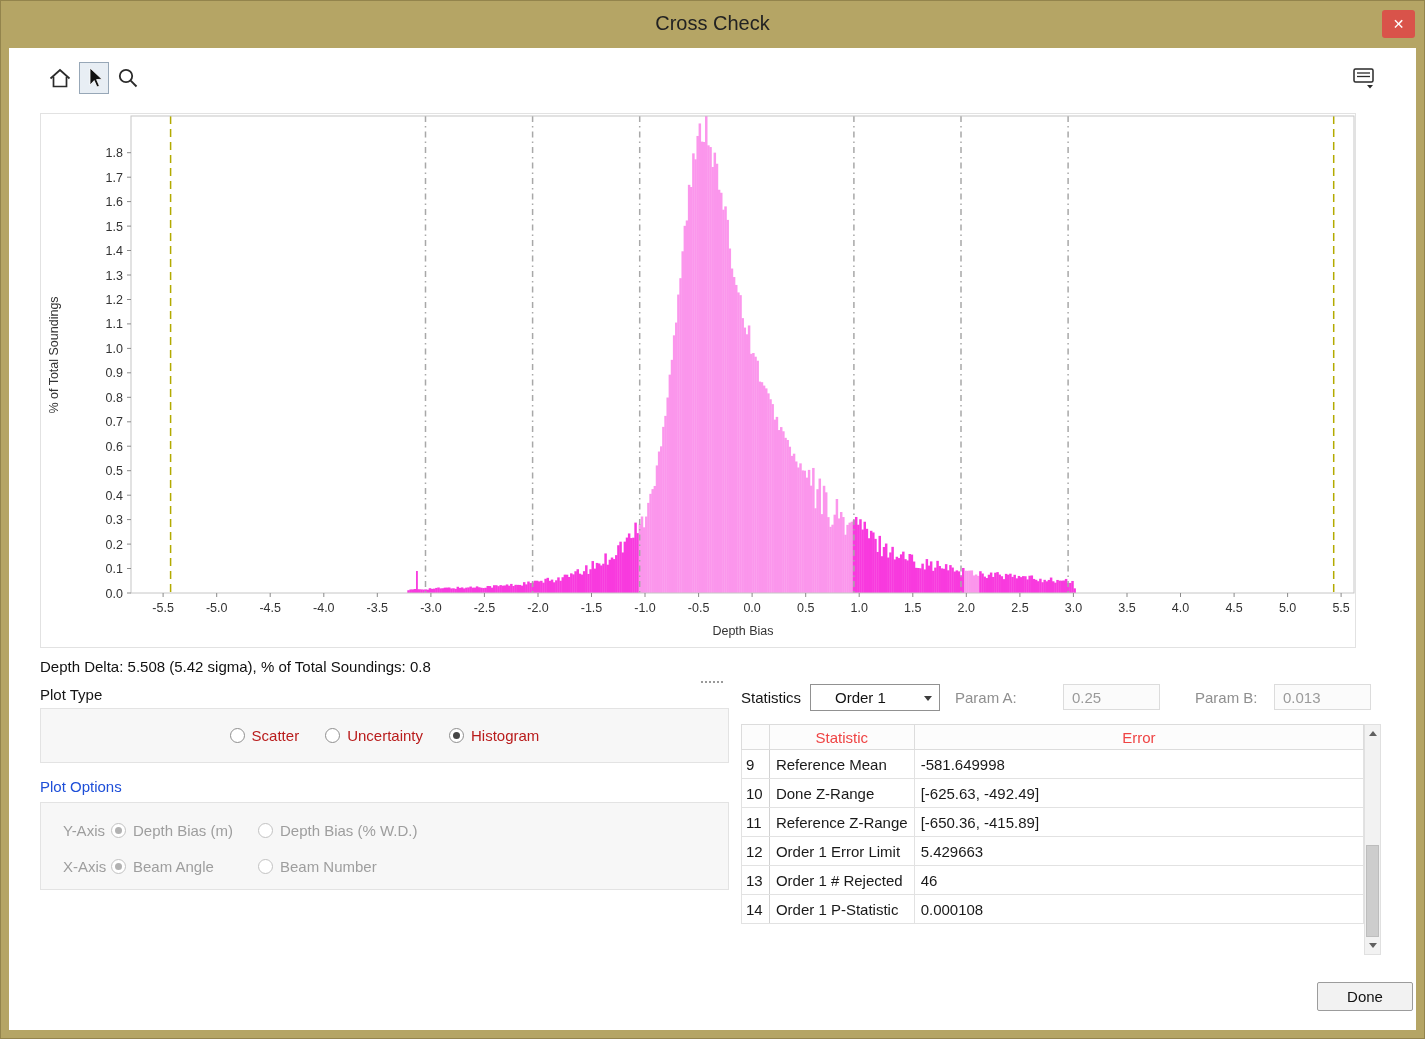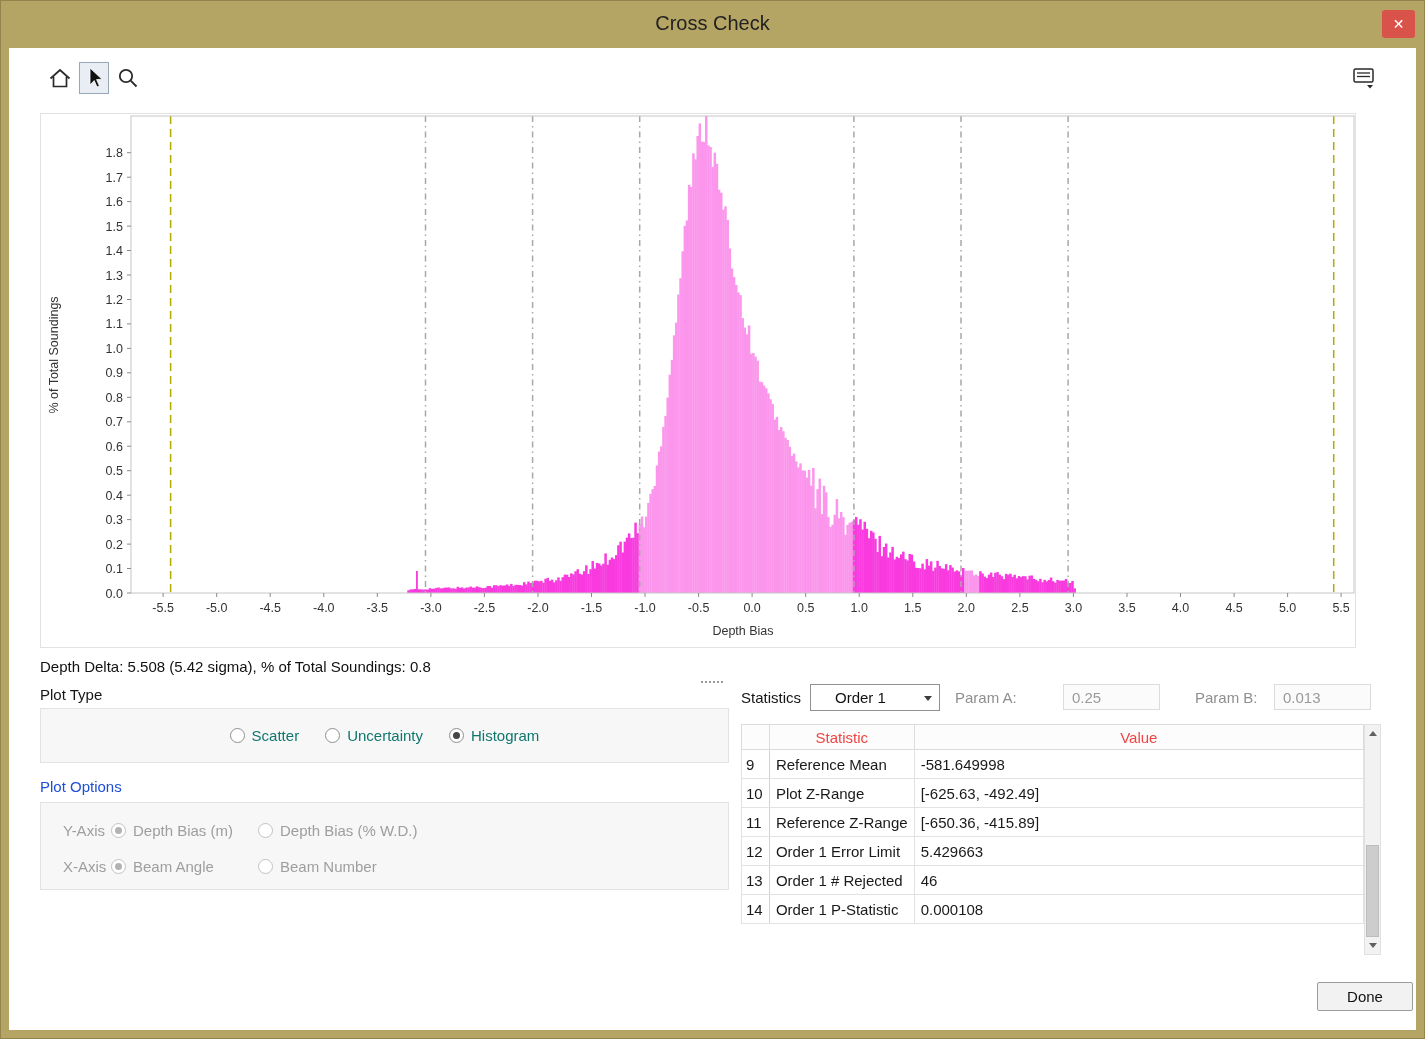--- a/index.html
+++ b/index.html
@@ -28,21 +28,21 @@
 
   .group-label { position:absolute; font-size:15px; color:#151515; }
   .group-label.disabled { color:#1d4ed8; }
   .groupbox { position:absolute; border:1px solid #e3e3e3; background:#f7f7f7; }
   .pt-box { left:31px; top:660px; width:689px; height:55px; display:flex; align-items:center; justify-content:center; gap:26px; }
   .po-box { left:31px; top:754px; width:689px; height:88px; padding:14px 0 0 22px; }
   .po-row { display:flex; align-items:center; height:26px; margin-bottom:10px; color:#9e9e9e; font-size:15px; }
   .po-axis-label { width:48px; }
   .slot1 { width:147px; }
 
-  .radio-item { display:flex; align-items:center; gap:7px; font-size:15px; color:#0f766e; }
+  .radio-item { display:flex; align-items:center; gap:7px; font-size:15px; color:#b91c1c; }
   .radio-item.disabled { color:#9e9e9e; }
   .radio { width:15px; height:15px; border:1px solid #8f8f8f; border-radius:50%; background:#fff; position:relative; flex:0 0 auto; }
   .radio.selected::after { content:""; position:absolute; left:3px; top:3px; width:7px; height:7px; border-radius:50%; background:#454545; }
   .radio-item.disabled .radio { border-color:#c2c2c2; }
   .radio-item.disabled .radio.selected::after { background:#b2b2b2; }
 
   
   .stats-label { position:absolute; left:732px; top:641px; font-size:15px; color:#151515; }
   .combo { position:absolute; left:801px; top:636px; width:130px; height:27px; border:1px solid #919191; background:#fff;
            display:flex; align-items:center; font-size:15px; color:#111; padding-left:24px;text-align:center; }
@@ -586,30 +586,30 @@
     <table class="stats-table">
       <colgroup>
           <col style="width:28px">
           <col style="width:141px">
           <col style="width:454px">
         </colgroup>
       <tbody>
           <tr>
         <th></th>
         <th>Statistic</th>
-        <th>Value</th>
+        <th>Error</th>
       </tr>
       <tr>
         <td class="num">9</td>
         <td>Reference Mean</td>
         <td>-581.649998</td>
       </tr>
       <tr>
         <td class="num">10</td>
-        <td>Plot Z-Range</td>
+        <td>Done Z-Range</td>
         <td>[-625.63, -492.49]</td>
       </tr>
       <tr>
         <td class="num">11</td>
         <td>Reference Z-Range</td>
         <td>[-650.36, -415.89]</td>
       </tr>
       <tr>
         <td class="num">12</td>
         <td>Order 1 Error Limit</td>

